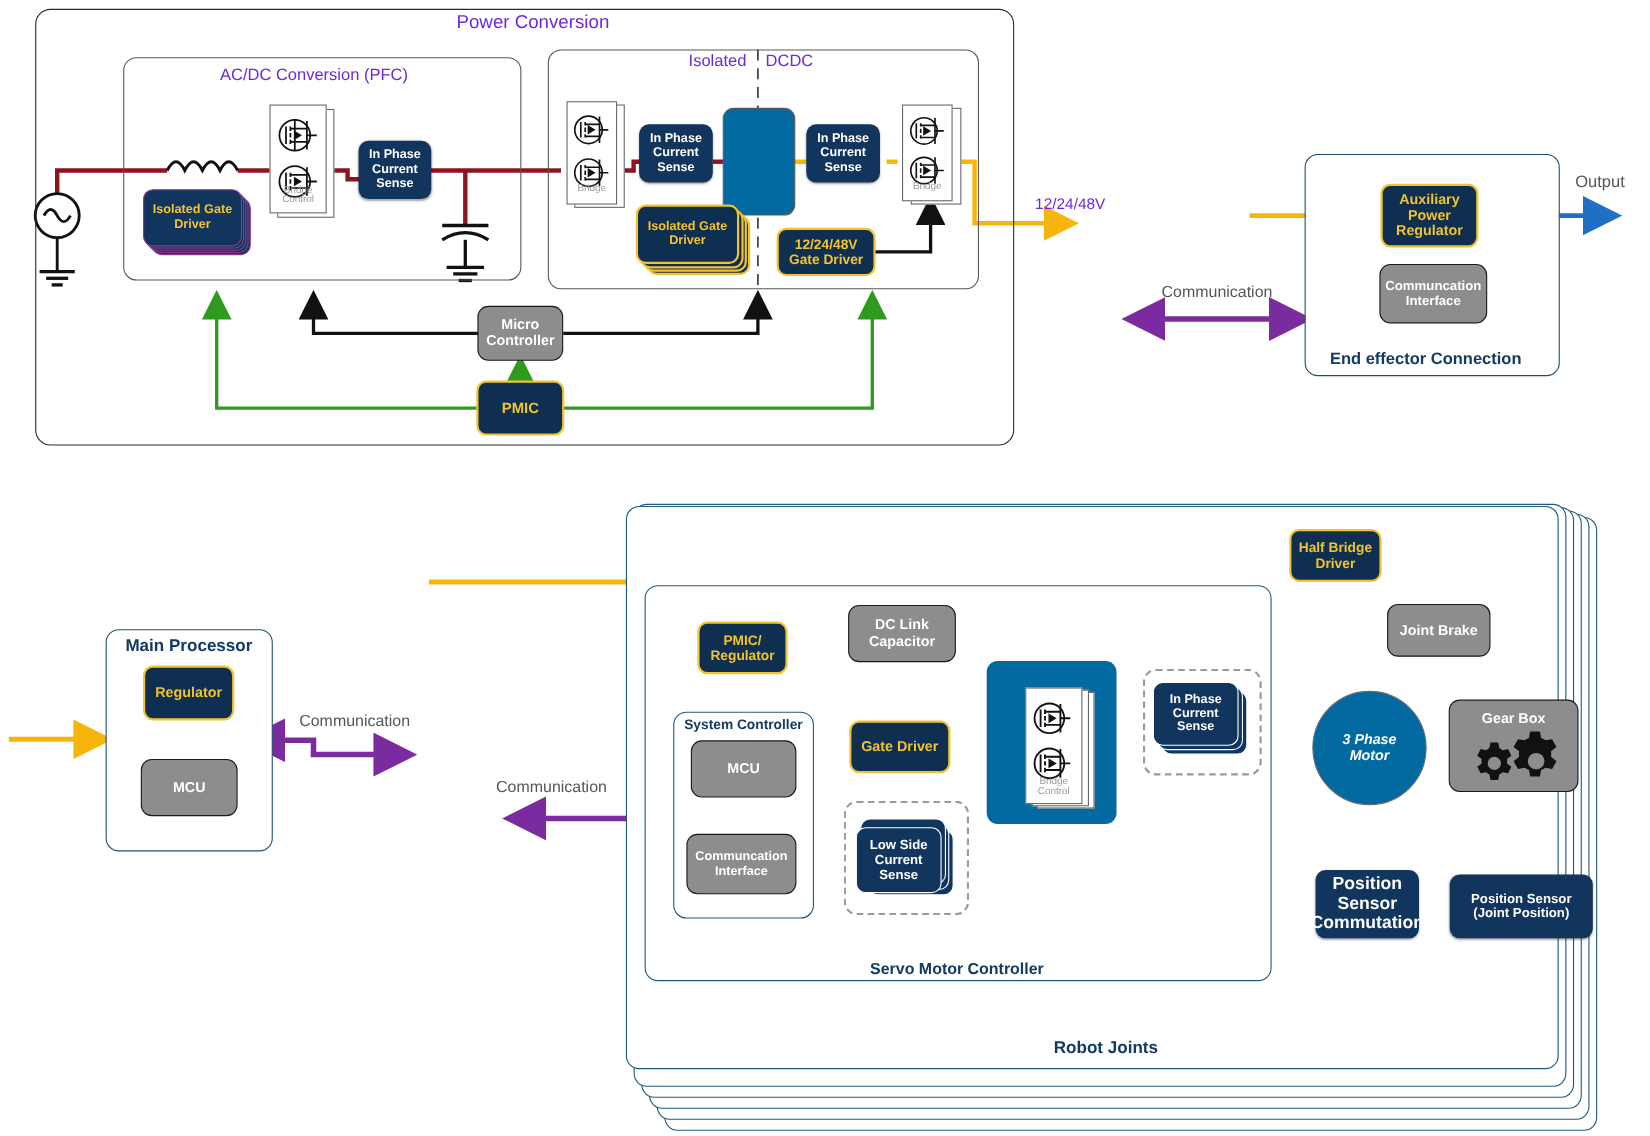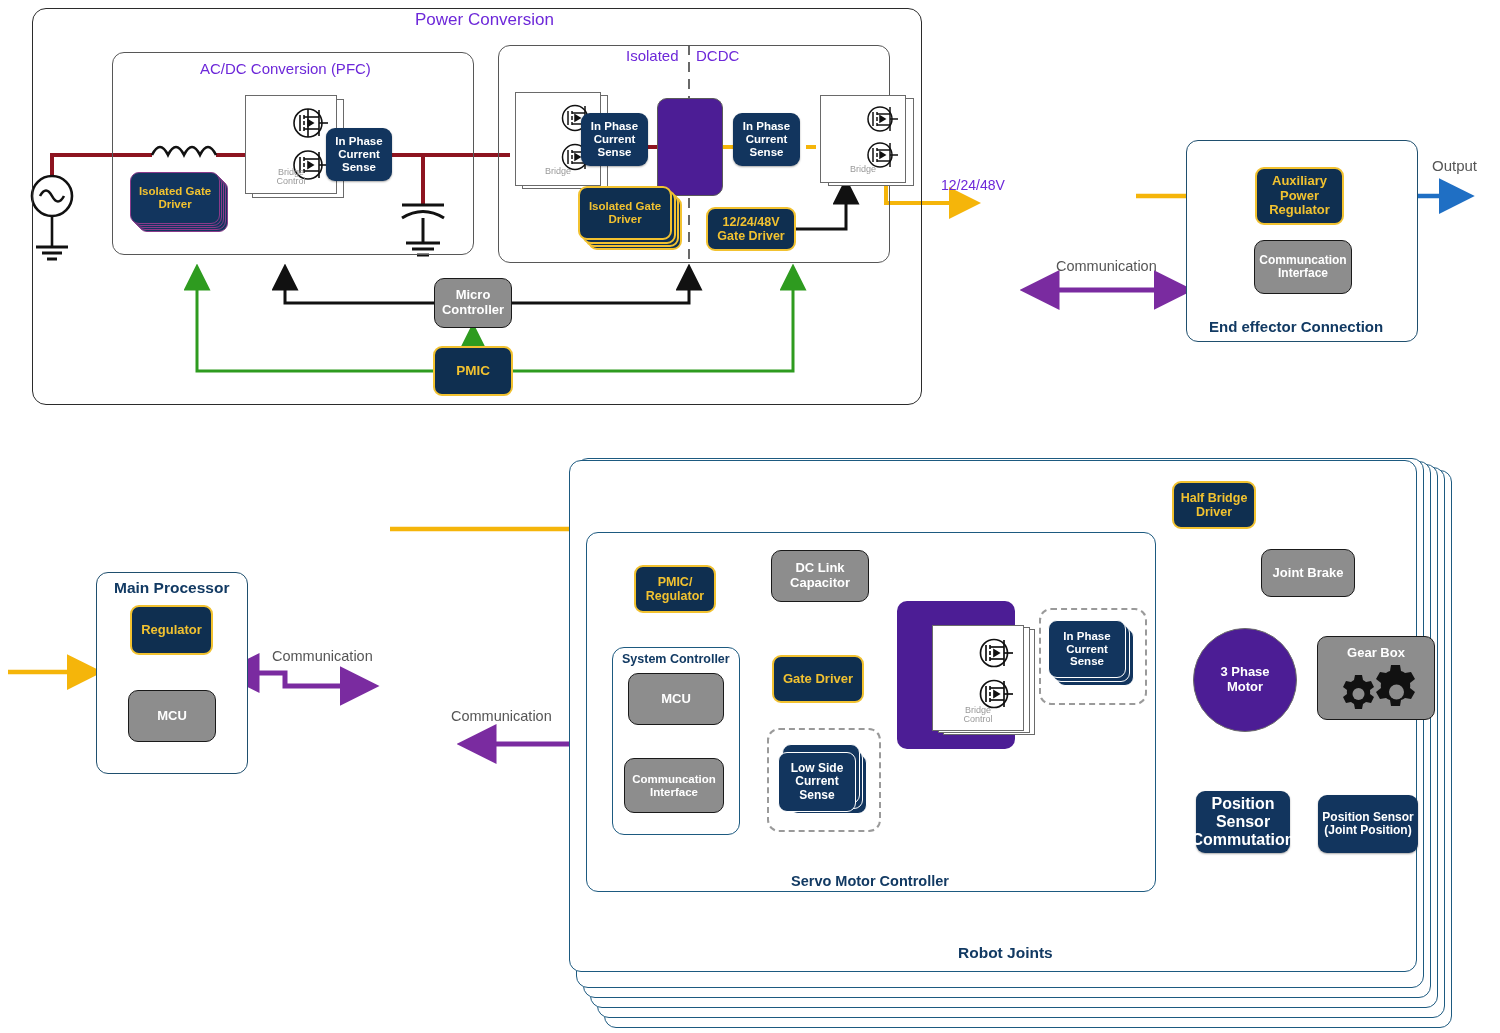--- a/index.html
+++ b/index.html
@@ -18,34 +18,34 @@
   .frame-blue2{border:1.4px solid #1d5a80;border-radius:12px;background:#ffffff;}
   .dashed{border:2px dashed #9a9a9a;border-radius:12px;background:transparent;}
 
   
   .navy{background:#12355e;color:#ffffff;border-radius:9px;font-weight:bold;
         box-shadow:0 1px 2px rgba(0,0,0,.35);}
   .navy-yellowtxt{background:#0f2f50;color:#f2c230;border:2.5px solid #f2c230;
         border-radius:9px;font-weight:bold;}
   .gray{background:#8d8d8d;color:#ffffff;border:1.6px solid #1a1a1a;border-radius:10px;
         font-weight:bold;}
-  .gray-nob{background:#4c1d95;color:#ffffff;border-radius:10px;font-weight:bold;}
+  .gray-nob{background:#0369a1;color:#ffffff;border-radius:10px;font-weight:bold;font-style:italic;}
 
   
   .lbl{position:absolute;color:#6d28d9;white-space:nowrap;}
   .lbl-blue{position:absolute;color:#123a63;font-weight:bold;white-space:nowrap;}
   .lbl-gray{position:absolute;color:#555;white-space:nowrap;}
 
   
   .stack{position:absolute;}
   .stack .sheet{position:absolute;border-radius:9px;}
   .stack .top{position:absolute;border-radius:9px;display:flex;align-items:center;
               justify-content:center;text-align:center;line-height:1.12;font-weight:bold;}
 
-  .mosbox{position:absolute;background:#ffffff;border:1.3px solid #6a6a6a;border-radius:0;padding-left:40px;}
+  .mosbox{position:absolute;background:#ffffff;border:1.3px solid #6a6a6a;border-radius:0;}
   .bc-label{position:absolute;color:#9a9a9a;text-align:center;width:100%;line-height:1.05;}
 </style>
 </head>
 <body>
 
 <div id="root">
 
   <svg id="wires" viewBox="0 0 1500 1033">
     <defs>
       <marker id="ah-black" markerWidth="9" markerHeight="9" refX="7.5" refY="4.5" orient="auto">
@@ -459,16 +459,16 @@
                  l-6,1 l-4,-7 l5,-4 a16,16 0 0 1 0,-5 l-5,-4 z"></path>
         <circle cx="78.5" cy="55" r="7.5" fill="#8d8d8d"></circle>
       </g>
     </svg>
   </div>
 
   <div class="node navy" style="left:1196px;top:791px;width:94px;height:62px;font-size:16px;white-space:pre-line;">Position
 Sensor
 (Commutation)</div>
 
-  <div class="node navy" style="left:1318px;top:795px;width:100px;height:58px;font-size:12px;white-space:pre-line;">Position Sensor
+  <div class="node navy" style="left:1318px;top:795px;width:130px;height:58px;font-size:12px;white-space:pre-line;">Position Sensor
 (Joint Position)</div>
 
 </div>
 
 </body></html>

